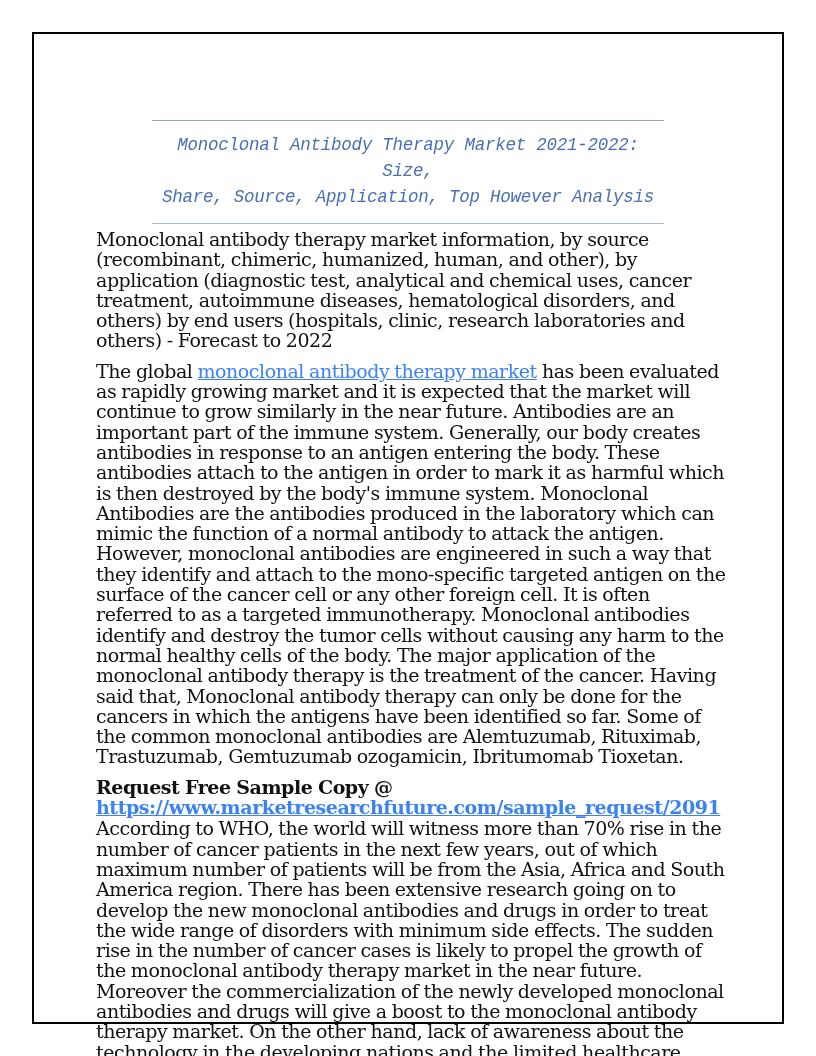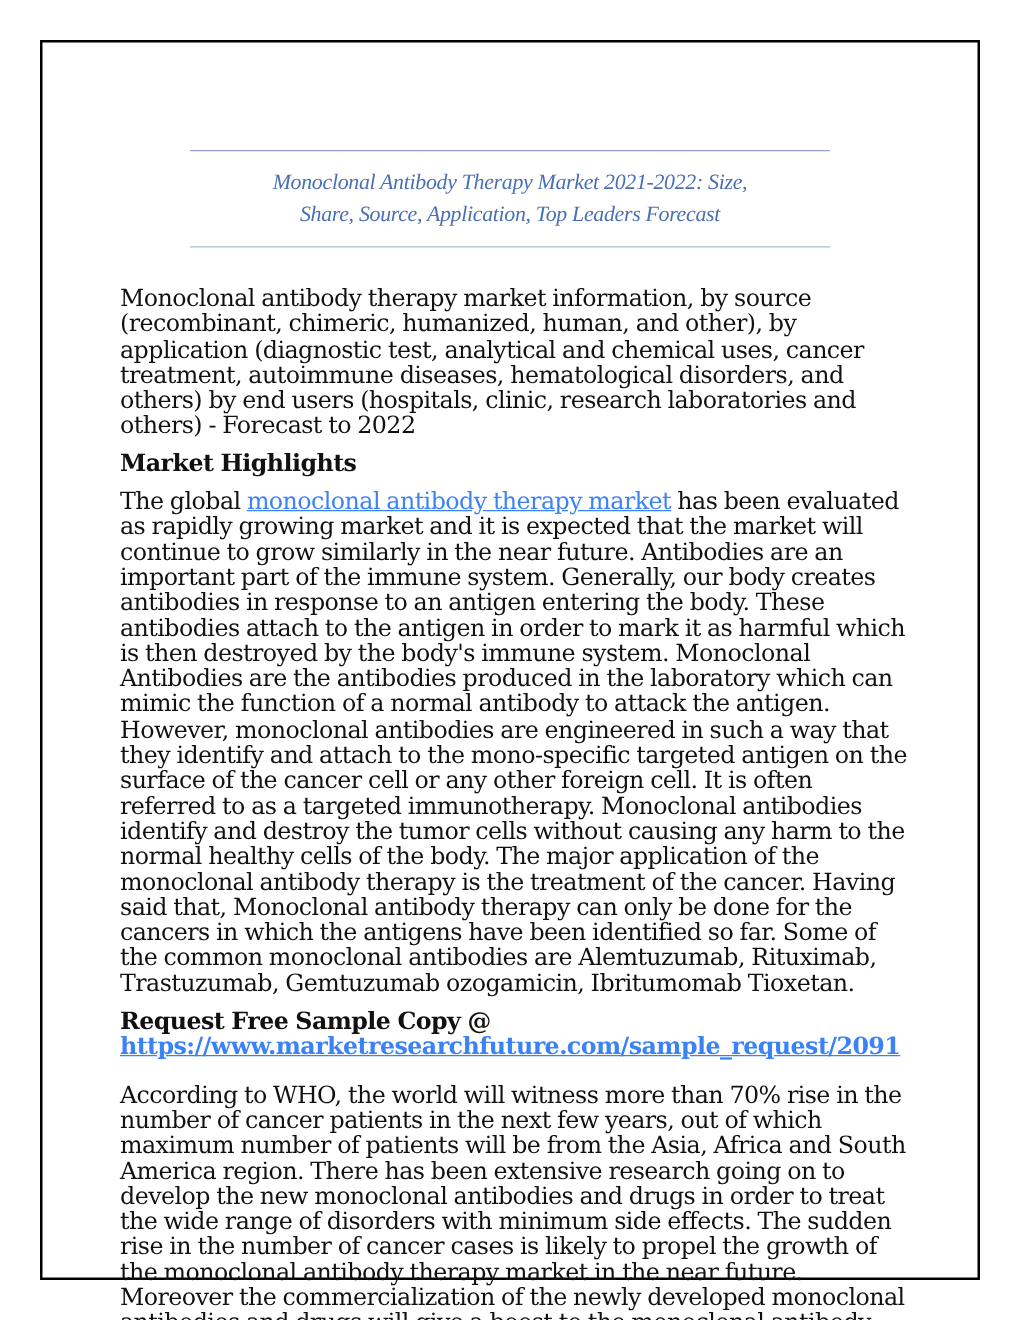--- a/index.html
+++ b/index.html
@@ -30,21 +30,21 @@
     }
     .title-rule {
       height: 0;
       border-top: 1px solid #8fa3cf;
       width: 100%;
     }
     .title-rule.bottom {
       border-top: 1.5px solid #a9bbd8;
     }
     .title-text {
-      font-family: Liberation Serif, serif;
+      font-family: Liberation Mono, monospace;
       font-style: italic;
       font-size: 17.5px;
       color: #4a6fb5;
       text-align: center;
       line-height: 26px;
       margin: 11px 0 13px 0;
       letter-spacing: -0.25px;
     }
     .content {
       position: absolute;
@@ -66,45 +66,44 @@
       margin: 0 0 10px 0;
     }
     a.link {
       color: #3b82f6;
       text-decoration: underline;
     }
     a.link.bold {
       font-weight: bold;
     }
     .req-block {
-      margin: 0 0 18px 0;
+      margin: 0 0 1px 0;
     }
     .req-label {
       font-weight: bold;
       display: block;
     }
   </style>
 </head>
 <body>
 
 <div class="page-border"></div>
 
 <div class="title-block">
   <div class="title-rule"></div>
   <div class="title-text">
     <div>Monoclonal Antibody Therapy Market 2021-2022: Size,</div>
-    <div>Share, Source, Application, Top Leaders Forecast</div>
+    <div>Share, Source, Application, Top However Analysis</div>
   </div>
   <div class="title-rule bottom"></div>
 </div>
 
 <div class="content">
   <p>Monoclonal antibody therapy market information, by source (recombinant, chimeric, humanized, human, and other), by application (diagnostic test, analytical and chemical uses, cancer treatment, autoimmune diseases, hematological disorders, and others) by end users (hospitals, clinic, research laboratories and others) - Forecast to 2022</p>
 
-  <div class="heading">Market Highlights</div>
 
   <p><span>The global </span><a class="link" href="#">monoclonal antibody therapy market</a><span> has been evaluated as rapidly growing market and it is expected that the market will continue to grow similarly in the near future. Antibodies are an important part of the immune system.  Generally, our body creates antibodies in response to an antigen entering the body.  These antibodies attach to the antigen in order to mark it as harmful which is then destroyed by the body's immune system. Monoclonal Antibodies are the antibodies produced in the laboratory which can mimic the function of a normal antibody to attack the antigen. However, monoclonal antibodies are engineered in such a way that they identify and attach to the mono-specific targeted antigen on the surface of the cancer cell or any other foreign cell. It is often referred to as a targeted immunotherapy. Monoclonal antibodies identify and destroy the tumor cells without causing any harm to the normal healthy cells of the body. The major application of the monoclonal antibody therapy is the treatment of the cancer. Having said that, Monoclonal antibody therapy can only be done for the cancers in which the antigens have been identified so far. Some of the common monoclonal antibodies are Alemtuzumab, Rituximab, Trastuzumab, Gemtuzumab ozogamicin, Ibritumomab Tioxetan.</span></p>
 
   <div class="req-block">
     <span class="req-label">Request Free Sample Copy @</span>
     <a class="link bold" href="#">https://www.marketresearchfuture.com/sample_request/2091</a>
   </div>
 
   <p>According to WHO, the world will witness more than 70% rise in the number of cancer patients in the next few years, out of which maximum number of patients will be from the Asia, Africa and South America region. There has been extensive research going on to develop the new monoclonal antibodies and drugs in order to treat the wide range of disorders with minimum side effects. The sudden rise in the number of cancer cases is likely to propel the growth of the monoclonal antibody therapy market in the near future. Moreover the commercialization of the newly developed monoclonal antibodies and drugs will give a boost to the monoclonal antibody therapy market. On the other hand, lack of awareness about the technology in the developing nations and the limited healthcare expenditure and low affordability of such expensive treatments in the low income economies is expected to hamper the growth of the monoclonal antibody market.</p>
 </div>

